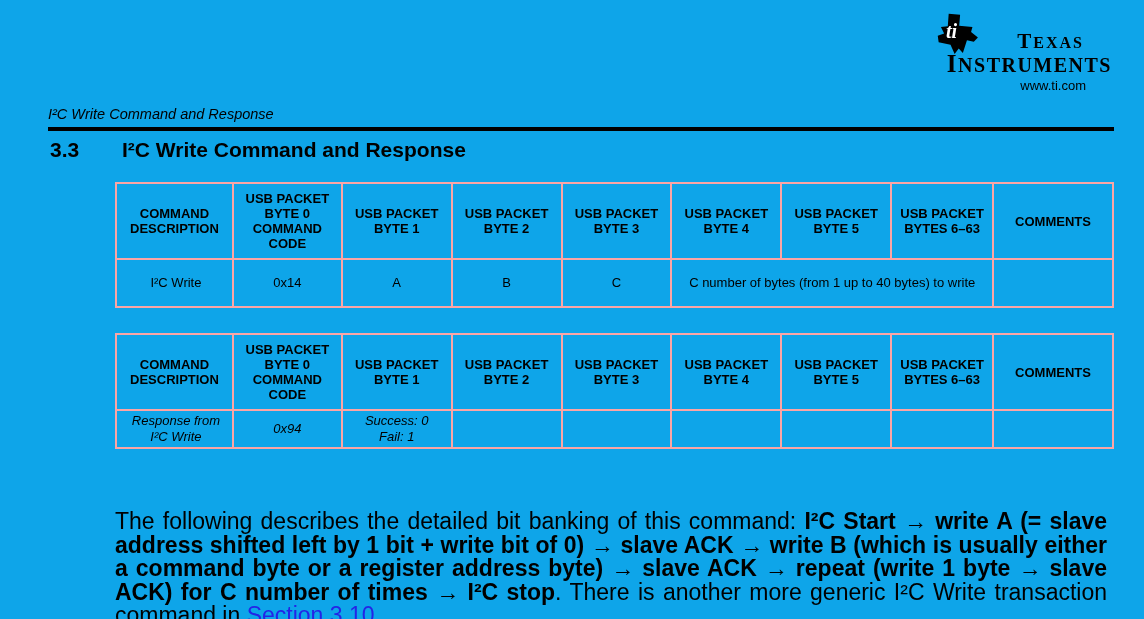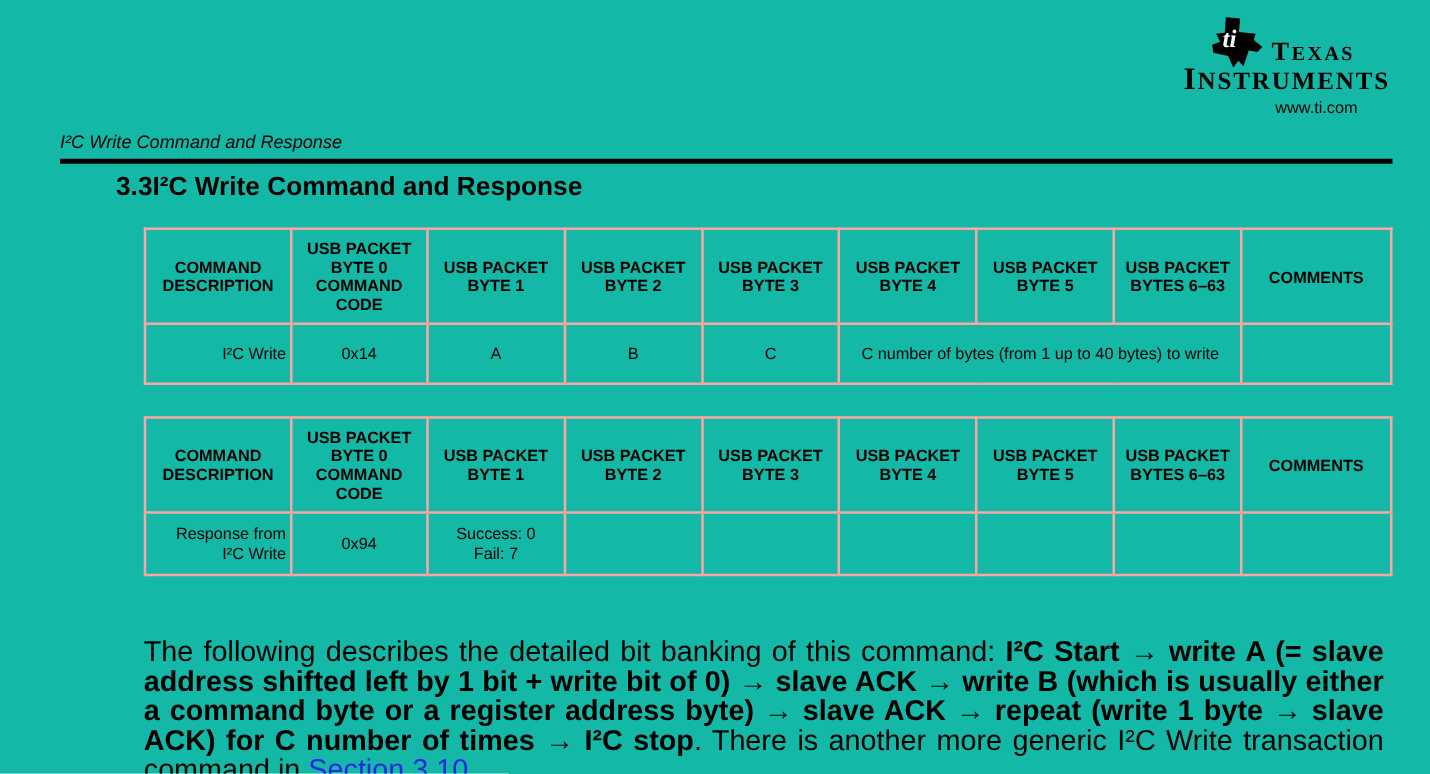--- a/index.html
+++ b/index.html
@@ -1,53 +1,53 @@
 <!DOCTYPE html>
 <html><head>
 <meta charset="utf-8">
 <style>
   html,body{margin:0;padding:0;background:#fff;}
   .page{
-    position:relative;width:1144px;height:619px;background:#14b8a6;
+    position:relative;width:1144px;height:619px;background:#0ea5e9;
     font-family:"Liberation Sans",sans-serif;color:#000;overflow:hidden;
   }
 
   
   .ti-logo{position:absolute;top:12px;right:32px;}
   .logo-row1{display:flex;justify-content:flex-end;align-items:flex-end;gap:6px;margin-right:28px;}
   .texas-icon{width:46px;height:42px;display:block;}
   .brand{font-family:"Liberation Serif",serif;font-weight:bold;text-transform:uppercase;display:block;line-height:1;}
-  .brand-texas{font-size:16px;letter-spacing:2px;padding-bottom:2px;}
+  .brand-texas{font-size:16px;letter-spacing:2px;padding-bottom:2px;margin-left:32px;}
   .brand-texas::first-letter{font-size:21px;}
   .brand-instruments{font-size:20px;letter-spacing:1.5px;text-align:right;margin-top:-3px;}
   .brand-instruments::first-letter{font-size:25px;}
   .ti-url{font-size:13px;font-weight:normal;text-align:right;margin-top:2px;margin-right:26px;}
 
   
   .running-title{position:absolute;left:48px;top:106px;font-style:italic;font-size:14.5px;}
   .header-rule{position:absolute;left:48px;top:127px;width:1066px;height:4px;background:#000;}
 
   
   .section-heading{position:absolute;left:50px;top:138px;font-size:21px;font-weight:bold;display:flex;}
-  .section-number{width:72px;flex:0 0 auto;text-align:right;}
+  .section-number{width:72px;flex:0 0 auto;}
 
   
   table.cmd-table{position:absolute;left:115px;width:999px;border-collapse:collapse;table-layout:fixed;}
   #table1{top:182px;}
   #table2{top:333px;}
   .cmd-table th,.cmd-table td{
     border:2px solid #fca5a5;text-align:center;vertical-align:middle;
     padding:2px 3px;white-space:pre-line;overflow:hidden;
   }
   .cmd-table th{font-size:13px;font-weight:bold;line-height:15px;}
   .cmd-table td{font-size:13px;line-height:16px;text-align:center;}
   .cmd-table tr.hdr{height:76px;}
   #table1 tr.body{height:48px;}
-  #table2 tr.body{height:50px;}
-  .cmd-table td.left{text-align:right;padding-left:6px;}
+  #table2 tr.body{height:38px;font-style:italic;}
+  .cmd-table td.left{text-align:center;padding-left:6px;}
   col.c0{width:11.7%} col.cb0{width:10.9%} col.cb{width:11.0%}
   col.cb663{width:10.2%} col.ccom{width:12.0%}
 
   
   .para{
     position:absolute;left:115px;top:487px;width:992px;
     font-size:23px;line-height:23.5px;text-align:justify;
   }
   .para .b{font-weight:bold;}
   .doc-link{text-decoration:none;cursor:pointer;}
@@ -138,21 +138,21 @@
           <th>USB PACKET BYTE 5</th>
           <th>USB PACKET BYTES 6–63</th>
           <th>COMMENTS</th>
         </tr>
       </thead>
       <tbody>
         <tr class="body">
           <td class="left">Response from I²C Write</td>
           <td>0x94</td>
           <td>Success: 0
-Fail: 7</td>
+Fail: 1</td>
           <td></td>
           <td></td>
           <td></td>
           <td></td>
           <td></td>
           <td></td>
         </tr>
       </tbody>
     </table>
 

